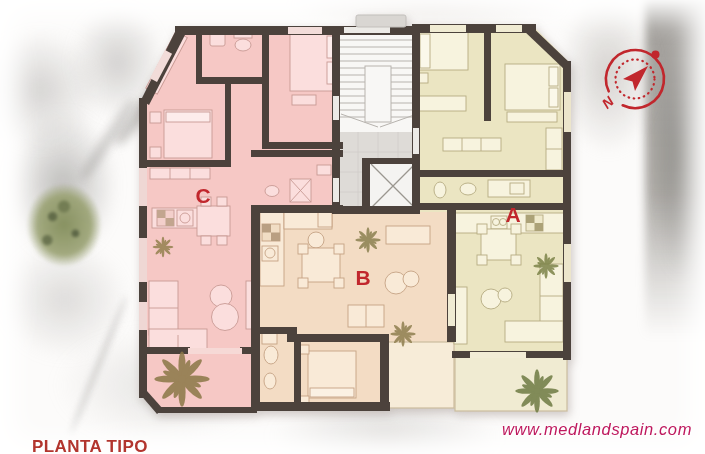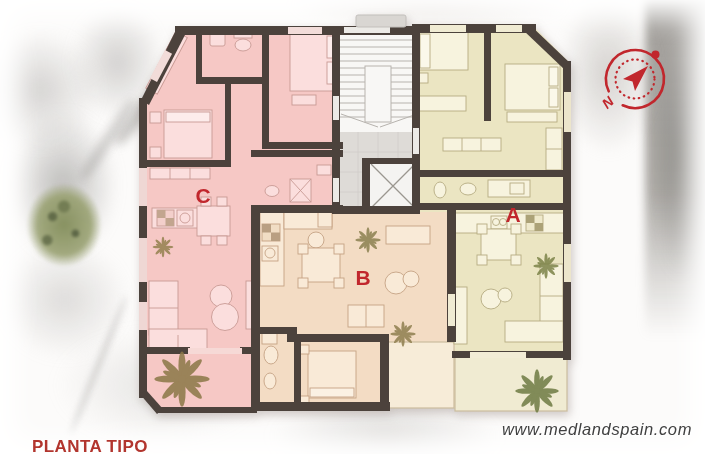--- a/index.html
+++ b/index.html
@@ -42,21 +42,21 @@
 
   
   .title{
     position:absolute;left:32px;top:421px;
     font-size:17px;font-weight:bold;letter-spacing:.4px;color:#b2352e;
     text-shadow:0 1px 1px rgba(255,255,255,.7);
     margin-top:16px;
   }
   .watermark{
     position:absolute;right:13px;top:420px;
-    font-size:16.5px;font-style:italic;letter-spacing:.6px;color:#404040;
+    font-size:16.5px;font-style:italic;letter-spacing:.6px;color:#be185d;
     text-shadow:1px 1px 0 #ffffff, -1px -1px 0 rgba(255,255,255,.55);
   }
 </style>
 </head>
 <body>
 
 <div>
   <div class="bgl b1"></div>
   <div class="bgl b2"></div>
   <div class="bgl b3"></div>

